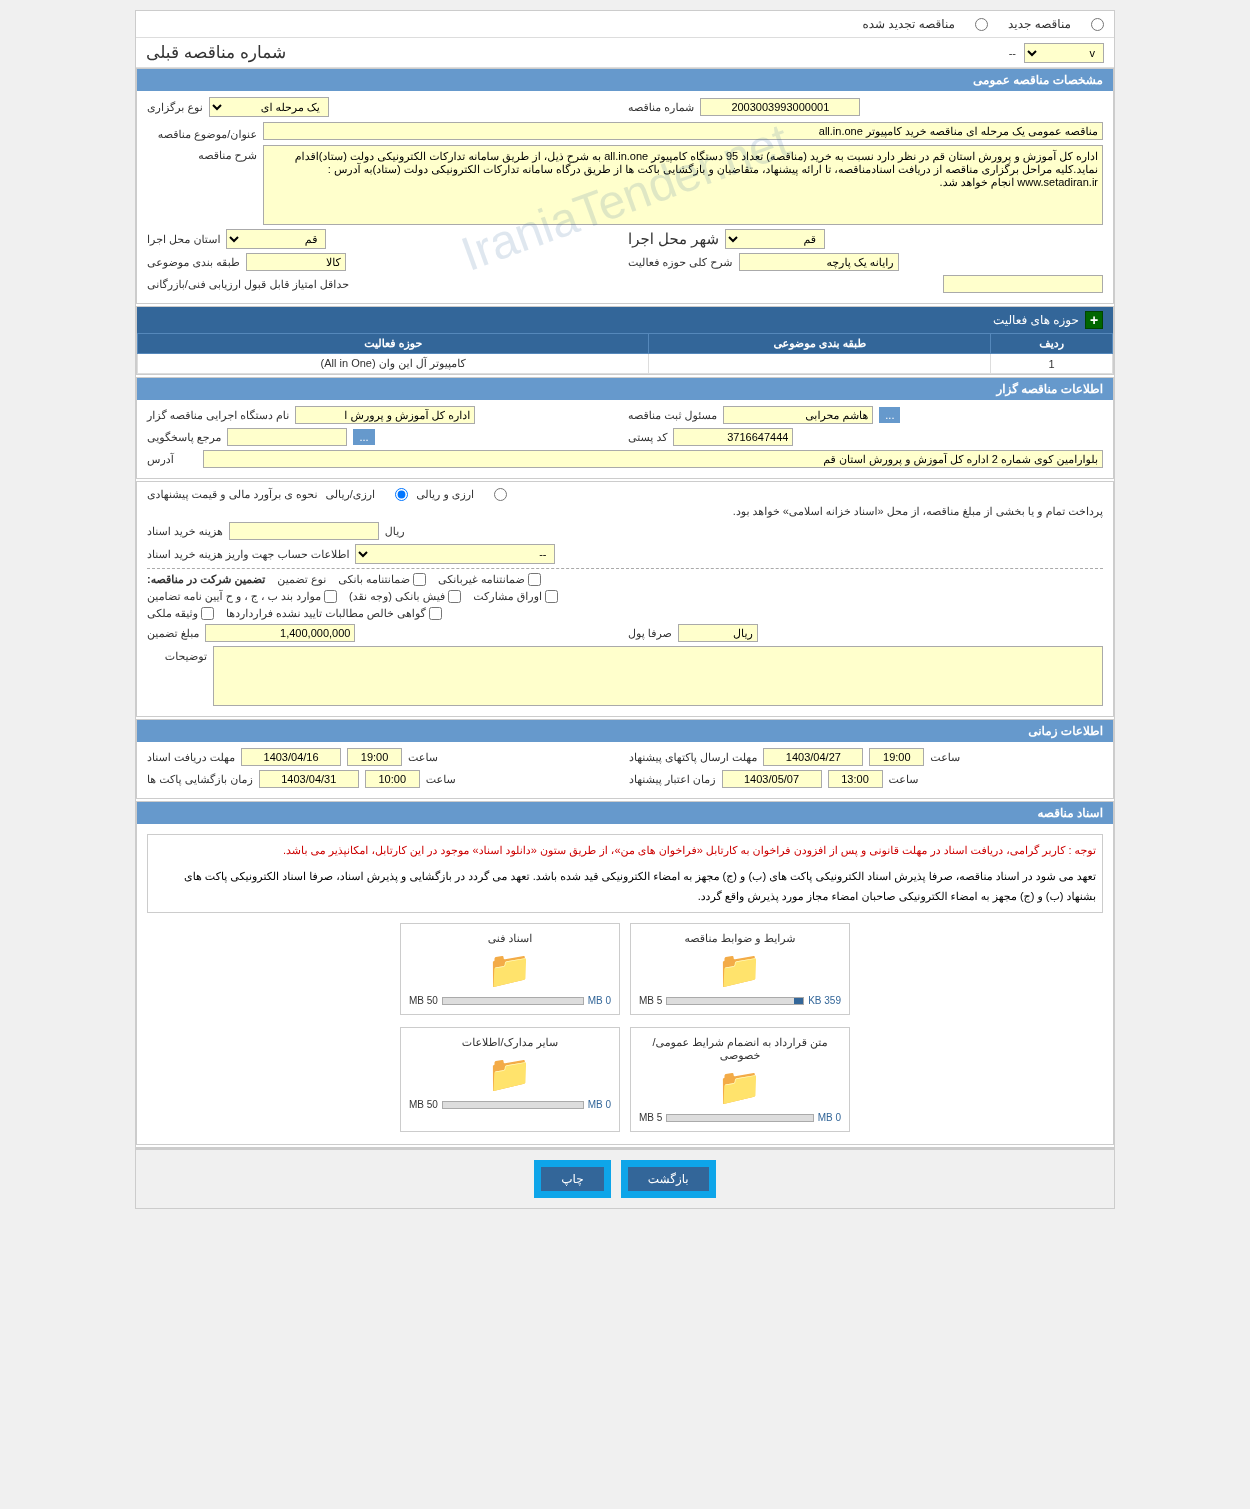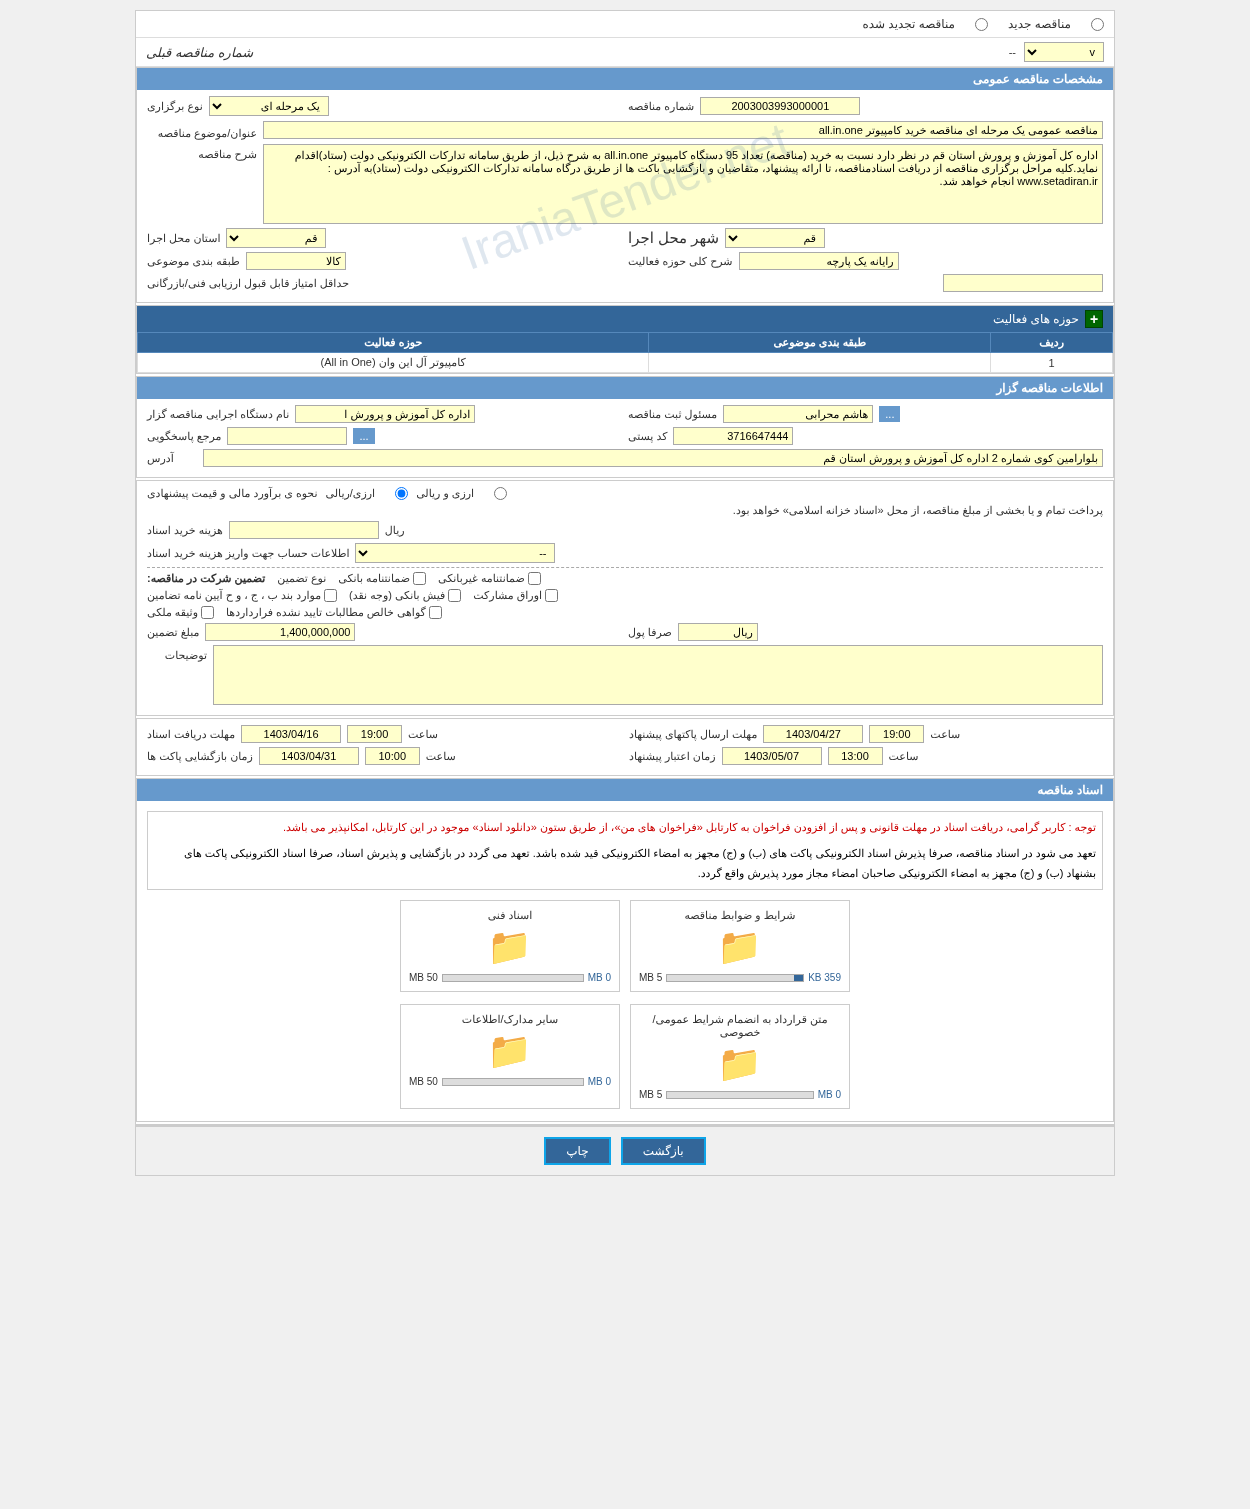--- a/index.html
+++ b/index.html
@@ -256,21 +256,21 @@
       display: flex;
       justify-content: center;
       gap: 10px;
       padding: 10px;
       background: #f0f0f0;
       border-top: 1px solid #ccc;
     }
     .btn-blue {
       background: #336699;
       color: #fff;
-      border: 2px solid #0ea5e9;
+      border: 7px solid #0ea5e9;
       padding: 5px 20px;
       cursor: pointer;
       font-size: 12px;
       font-family: Tahoma, Arial, sans-serif;
     }
     .divider {
       border: none;
       border-top: 1px dashed #aaa;
       margin: 4px 0;
     }
@@ -293,21 +293,21 @@
       <input type="radio" name="tender_type" style="">
       <span>مناقصه تجدید شده</span>
     </div>
   </div>
 
   <div class="prev-tender-row">
     <select class="form-select inline-select">
       <option>v</option>
     </select>
     <span style="font-size:11px">--</span>
-    <span style="font-size:13px; margin-right: auto; font-style: italic;">شماره مناقصه قبلی</span>
+    <span style="font-size:17px; margin-right: auto;">شماره مناقصه قبلی</span>
   </div>
 
   <div class="info-section">
     <div class="section-header">
       <span>مشخصات مناقصه عمومی</span>
     </div>
     <div class="section-body watermark-container">
       <div class="watermark">IraniaTender.net</div>
 
       <div class="form-row">
@@ -513,20 +513,23 @@
       </div>
 
       <div class="form-row" style="align-items:flex-start;">
         <textarea class="notes-box" style="flex: 1 1 0%;"></textarea>
         <span style="font-size:11px; min-width:60px; text-align:right; padding-top:4px;">توضیحات</span>
       </div>
     </div>
   </div>
 
   <div class="info-section">
+    <div class="section-header">
+      <span>اطلاعات زمانی</span>
+    </div>
     <div class="section-body">
 
       <div class="timing-row">
         <div style="flex:1; display:flex; align-items:center; gap:6px; justify-content:flex-end;">
           <span style="font-size:11px;">ساعت</span>
           <input type="text" class="time-input" value="19:00" style="">
           <input type="text" class="date-input" value="1403/04/27" style="">
           <span style="font-size:11px;">مهلت ارسال پاکتهای پیشنهاد</span>
         </div>
         <div style="flex:1; display:flex; align-items:center; gap:6px; justify-content:flex-end;">

